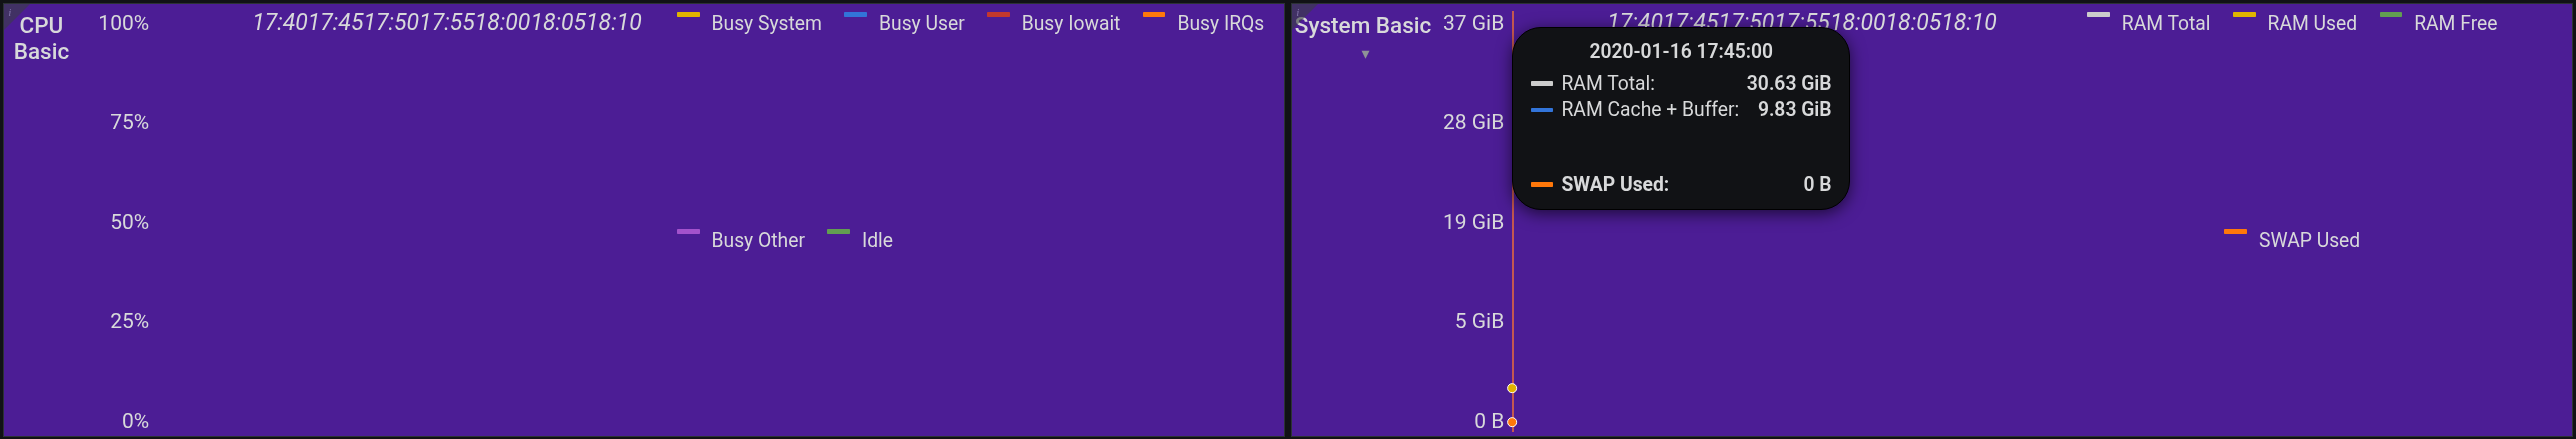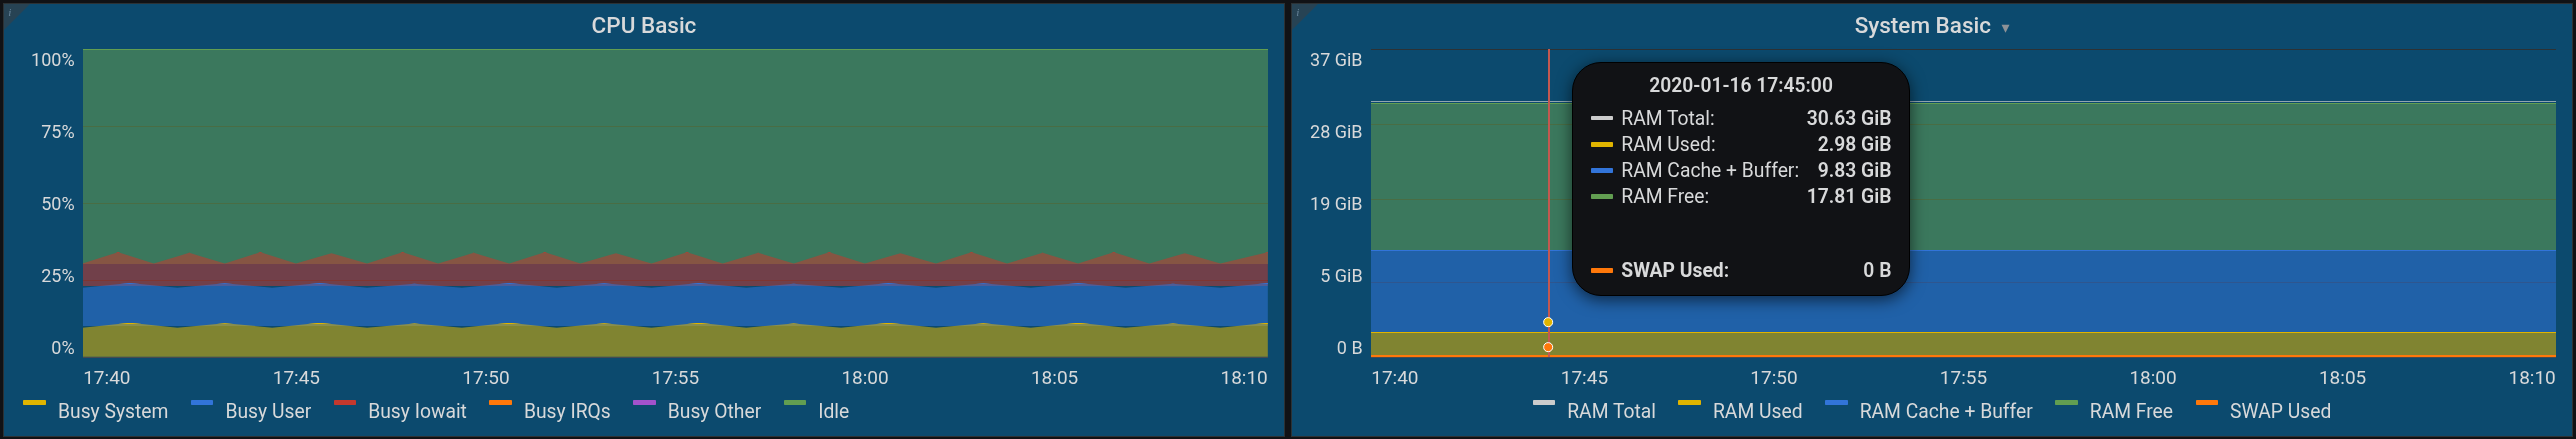--- a/index.html
+++ b/index.html
@@ -8,24 +8,24 @@
     font-family: -apple-system, BlinkMacSystemFont, "Segoe UI", Roboto, Helvetica, Arial, sans-serif;
     color: #d8d9da;
     width: 2576px;
     height: 440px;
     display: flex;
     gap: 6.4px;
     padding: 3.2px;
   }
   .panel {
     flex: 1;
-    background: #0c4a6e;
+    background: #4c1d95;
     border: 0.8px solid #2c3235;
     display: flex;
-    flex-direction: column;
+    flex-direction: row;
     position: relative;
   }
   .panel-corner {
     position: absolute;
     top: 0; left: 0;
     width: 0; height: 0;
     border-top: 26px solid #3a3f44;
     border-right: 26px solid transparent;
     opacity: 0.6;
     z-index: 3;
@@ -57,21 +57,21 @@
     display: flex;
     padding: 6.4px 16px 3.2px 6.4px;
     position: relative;
   }
   .y-axis {
     display: flex;
     flex-direction: column;
     justify-content: space-between;
     align-items: flex-end;
     padding-right: 8px;
-    font-size: 18px;
+    font-size: 21px;
     color: #d8d9da;
     min-width: 72px;
   }
   .plot {
     flex: 1;
     position: relative;
     border-bottom: 0.8px solid #464a50;
   }
   .grid-line {
     position: absolute;
@@ -79,22 +79,23 @@
     border-top: 0.8px solid #2c3235;
   }
   .layer {
     position: absolute;
     left: 0; right: 0;
   }
   .x-axis {
     display: flex;
     justify-content: space-between;
     padding: 4.8px 16px 3.2px 79px;
-    font-size: 19px;
-    color: #d8d9da;
+    font-size: 23px;
+    color: #d8d9da;
+    font-style: italic;
   }
   .legend {
     display: flex;
     flex-wrap: wrap;
     gap: 22.5px;
     padding: 8px 19.3px 13px 19.3px;
     font-size: 19.3px;
     color: #d8d9da;
   }
   .legend-item {
@@ -275,33 +276,23 @@
       <div class="hover-dot" style="left:15%; bottom:8.1%; background:#e0b400;"></div>
 
       <div class="tooltip" style="left:17%; top:4%;border-radius:29px;">
         <div class="tooltip-title">2020-01-16 17:45:00</div>
         <div class="tooltip-row">
           <span class="swatch" style="background:#cccccc"></span>
           <span class="lbl">RAM Total:</span>
           <span class="val">30.63 GiB</span>
         </div>
         <div class="tooltip-row">
-          <span class="swatch" style="background:#e0b400"></span>
-          <span class="lbl">RAM Used:</span>
-          <span class="val">2.98 GiB</span>
-        </div>
-        <div class="tooltip-row">
           <span class="swatch" style="background:#3274d9"></span>
           <span class="lbl">RAM Cache + Buffer:</span>
           <span class="val">9.83 GiB</span>
-        </div>
-        <div class="tooltip-row">
-          <span class="swatch" style="background:#629e51"></span>
-          <span class="lbl">RAM Free:</span>
-          <span class="val">17.81 GiB</span>
         </div>
         <div class="tooltip-row bold">
           <span class="swatch" style="background:#ff780a"></span>
           <span class="lbl">SWAP Used:</span>
           <span class="val">0 B</span>
         </div>
       </div>
     </div>
   </div>
 
@@ -318,24 +309,20 @@
   <div class="legend" style="justify-content:center;">
     <div class="legend-item">
       <span class="swatch" style="background:#cccccc"></span>
       <span>RAM Total</span>
     </div>
     <div class="legend-item">
       <span class="swatch" style="background:#e0b400"></span>
       <span>RAM Used</span>
     </div>
     <div class="legend-item">
-      <span class="swatch" style="background:#3274d9"></span>
-      <span>RAM Cache + Buffer</span>
-    </div>
-    <div class="legend-item">
       <span class="swatch" style="background:#629e51"></span>
       <span>RAM Free</span>
     </div>
     <div class="legend-item">
       <span class="swatch" style="background:#ff780a"></span>
       <span>SWAP Used</span>
     </div>
   </div>
 </div>
 

